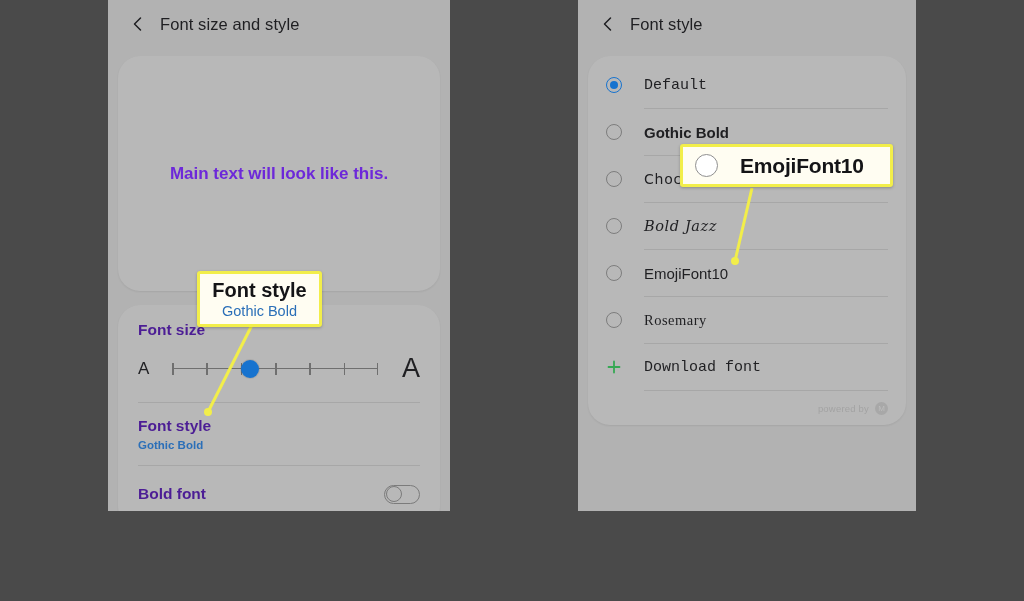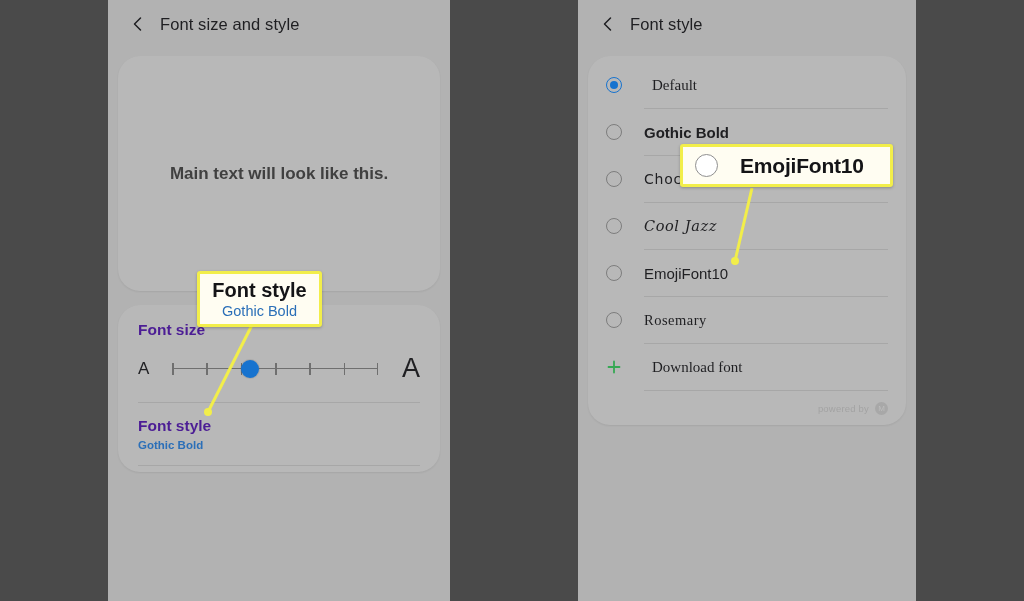--- a/index.html
+++ b/index.html
@@ -12,21 +12,21 @@
   #stage {
     position: relative;
     width: 1024px; height: 601px;
     background: #4a4a4a;
   }
 
   
   .panel {
     position: absolute;
     top: 0;
-    height: 601px;
+    height: 511px;
     background: #b2b2b2;
     overflow: hidden;
   }
   #panel-left  { left: 108px; width: 342px; }
   #panel-right { left: 578px; width: 338px; }
 
   .panel-header {
     height: 48px;
     display: flex;
     align-items: center;
@@ -56,21 +56,21 @@
   
   #preview-card {
     height: 235px;
     display: flex;
     flex-direction: column;
     align-items: center;
     justify-content: center;
     margin-top: 8px;
   }
   .preview-line {
-    color: #404040;
+    color: #6d28d9;
     font-size: 17px;
     line-height: 1.5;
     text-align: center;
     font-weight: 600;
   }
   .preview-line.sym { font-weight: 600; letter-spacing: -.2px; }
 
   
   #settings-card {
     margin-top: 14px;
@@ -194,21 +194,21 @@
     left: 50%; top: 50%;
     width: 8px; height: 8px;
     margin: -4px 0 0 -4px;
     border-radius: 50%;
     background: #1773cf;
   }
   .font-name {
     font-size: 15px;
     color: #1f1f22;
   }
-  .font-name.f-default { font-family: Liberation Serif, serif; margin-left: 8px; }
+  .font-name.f-default { font-family: Liberation Mono, monospace; }
   .font-name.f-gothic  { font-family: "Liberation Sans", sans-serif; font-weight: 700; }
   .font-name.f-choco   { font-family: "DejaVu Sans", sans-serif; font-weight: 400; letter-spacing: .8px; font-size: 14px; }
   .font-name.f-cool    { font-family: "DejaVu Serif", serif; font-style: italic; letter-spacing: .6px; font-size: 14.5px; }
   .font-name.f-emoji   { font-family: "Liberation Sans", sans-serif; }
   .font-name.f-rose    { font-family: Liberation Serif, serif; letter-spacing: .5px; font-size: 14.5px; }
 
   .list-divider {
     height: 1px;
     background: rgba(0,0,0,.09);
     margin-left: 56px;
@@ -344,20 +344,26 @@
 
       <div class="divider"></div>
 
       <div class="row" id="fontstyle-row">
         <div class="row-label">Font style</div>
         <div class="row-sub">Gothic Bold</div>
       </div>
 
       <div class="divider"></div>
 
+      <div class="row" id="boldfont-row">
+        <div class="row-label">Bold font</div>
+        <div class="toggle">
+          <div class="knob"></div>
+        </div>
+      </div>
 
     </div>
   </div>
 
   <div class="panel" id="panel-right">
 
     <div class="panel-header">
       <svg class="back-icon" viewBox="0 0 16 16">
         <path d="M10.5 2 L4.5 8 L10.5 14" fill="none" stroke="#1f1f22" stroke-width="1.5" stroke-linecap="round" stroke-linejoin="round"></path>
       </svg>
@@ -379,21 +385,21 @@
       <div class="list-divider"></div>
 
       <div class="font-row">
         <div class="radio"></div>
         <div class="font-name f-choco">Choco</div>
       </div>
       <div class="list-divider"></div>
 
       <div class="font-row">
         <div class="radio"></div>
-        <div class="font-name f-cool">Cool Jazz</div>
+        <div class="font-name f-cool">Bold Jazz</div>
       </div>
       <div class="list-divider"></div>
 
       <div class="font-row">
         <div class="radio"></div>
         <div class="font-name f-emoji">EmojiFont10</div>
       </div>
       <div class="list-divider"></div>
 
       <div class="font-row">

